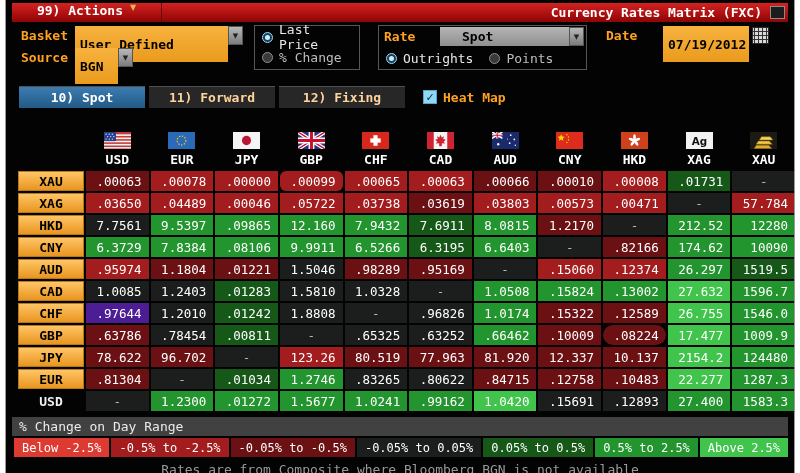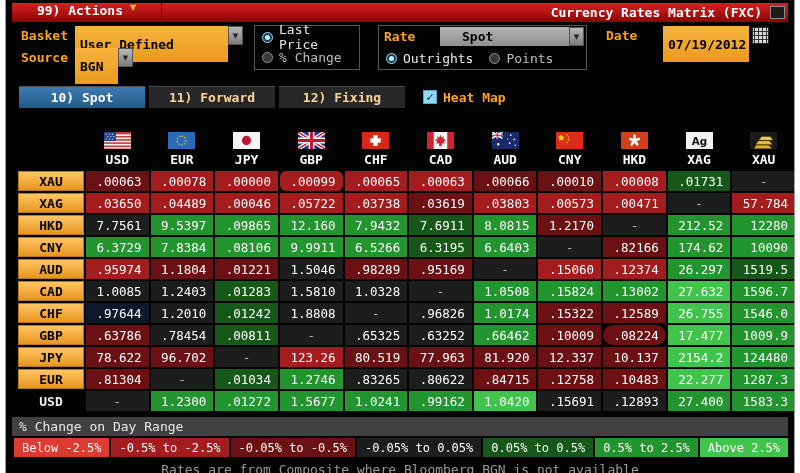--- a/index.html
+++ b/index.html
@@ -393,21 +393,21 @@
             <div class="cell" style="background: rgb(28, 30, 30);">1.0328</div>
             <div class="cell dash" style="background: rgb(28, 30, 30);">-</div>
             <div class="cell" style="background: rgb(35, 149, 47);">1.0508</div>
             <div class="cell" style="background: rgb(35, 149, 47);">.15824</div>
             <div class="cell" style="background: rgb(35, 149, 47);">.13002</div>
             <div class="cell" style="background: rgb(64, 196, 75);">27.632</div>
             <div class="cell" style="background: rgb(35, 149, 47);">1596.7</div>
           </div>
           <div class="mx-row">
             <div class="rl">CHF</div>
-            <div class="cell" style="background: #0f172a;">.97644</div>
+            <div class="cell" style="background: #4c1d95;">.97644</div>
             <div class="cell" style="background: rgb(28, 30, 30);">1.2010</div>
             <div class="cell" style="background: rgb(21, 88, 24);">.01242</div>
             <div class="cell" style="background: rgb(28, 30, 30);">1.8808</div>
             <div class="cell dash" style="background: rgb(28, 30, 30);">-</div>
             <div class="cell" style="background: rgb(28, 30, 30);">.96826</div>
             <div class="cell" style="background: rgb(35, 149, 47);">1.0174</div>
             <div class="cell" style="background: rgb(107, 17, 19);">.15322</div>
             <div class="cell" style="background: rgb(107, 17, 19);">.12589</div>
             <div class="cell" style="background: rgb(64, 196, 75);">26.755</div>
             <div class="cell" style="background: rgb(35, 149, 47);">1546.0</div>

